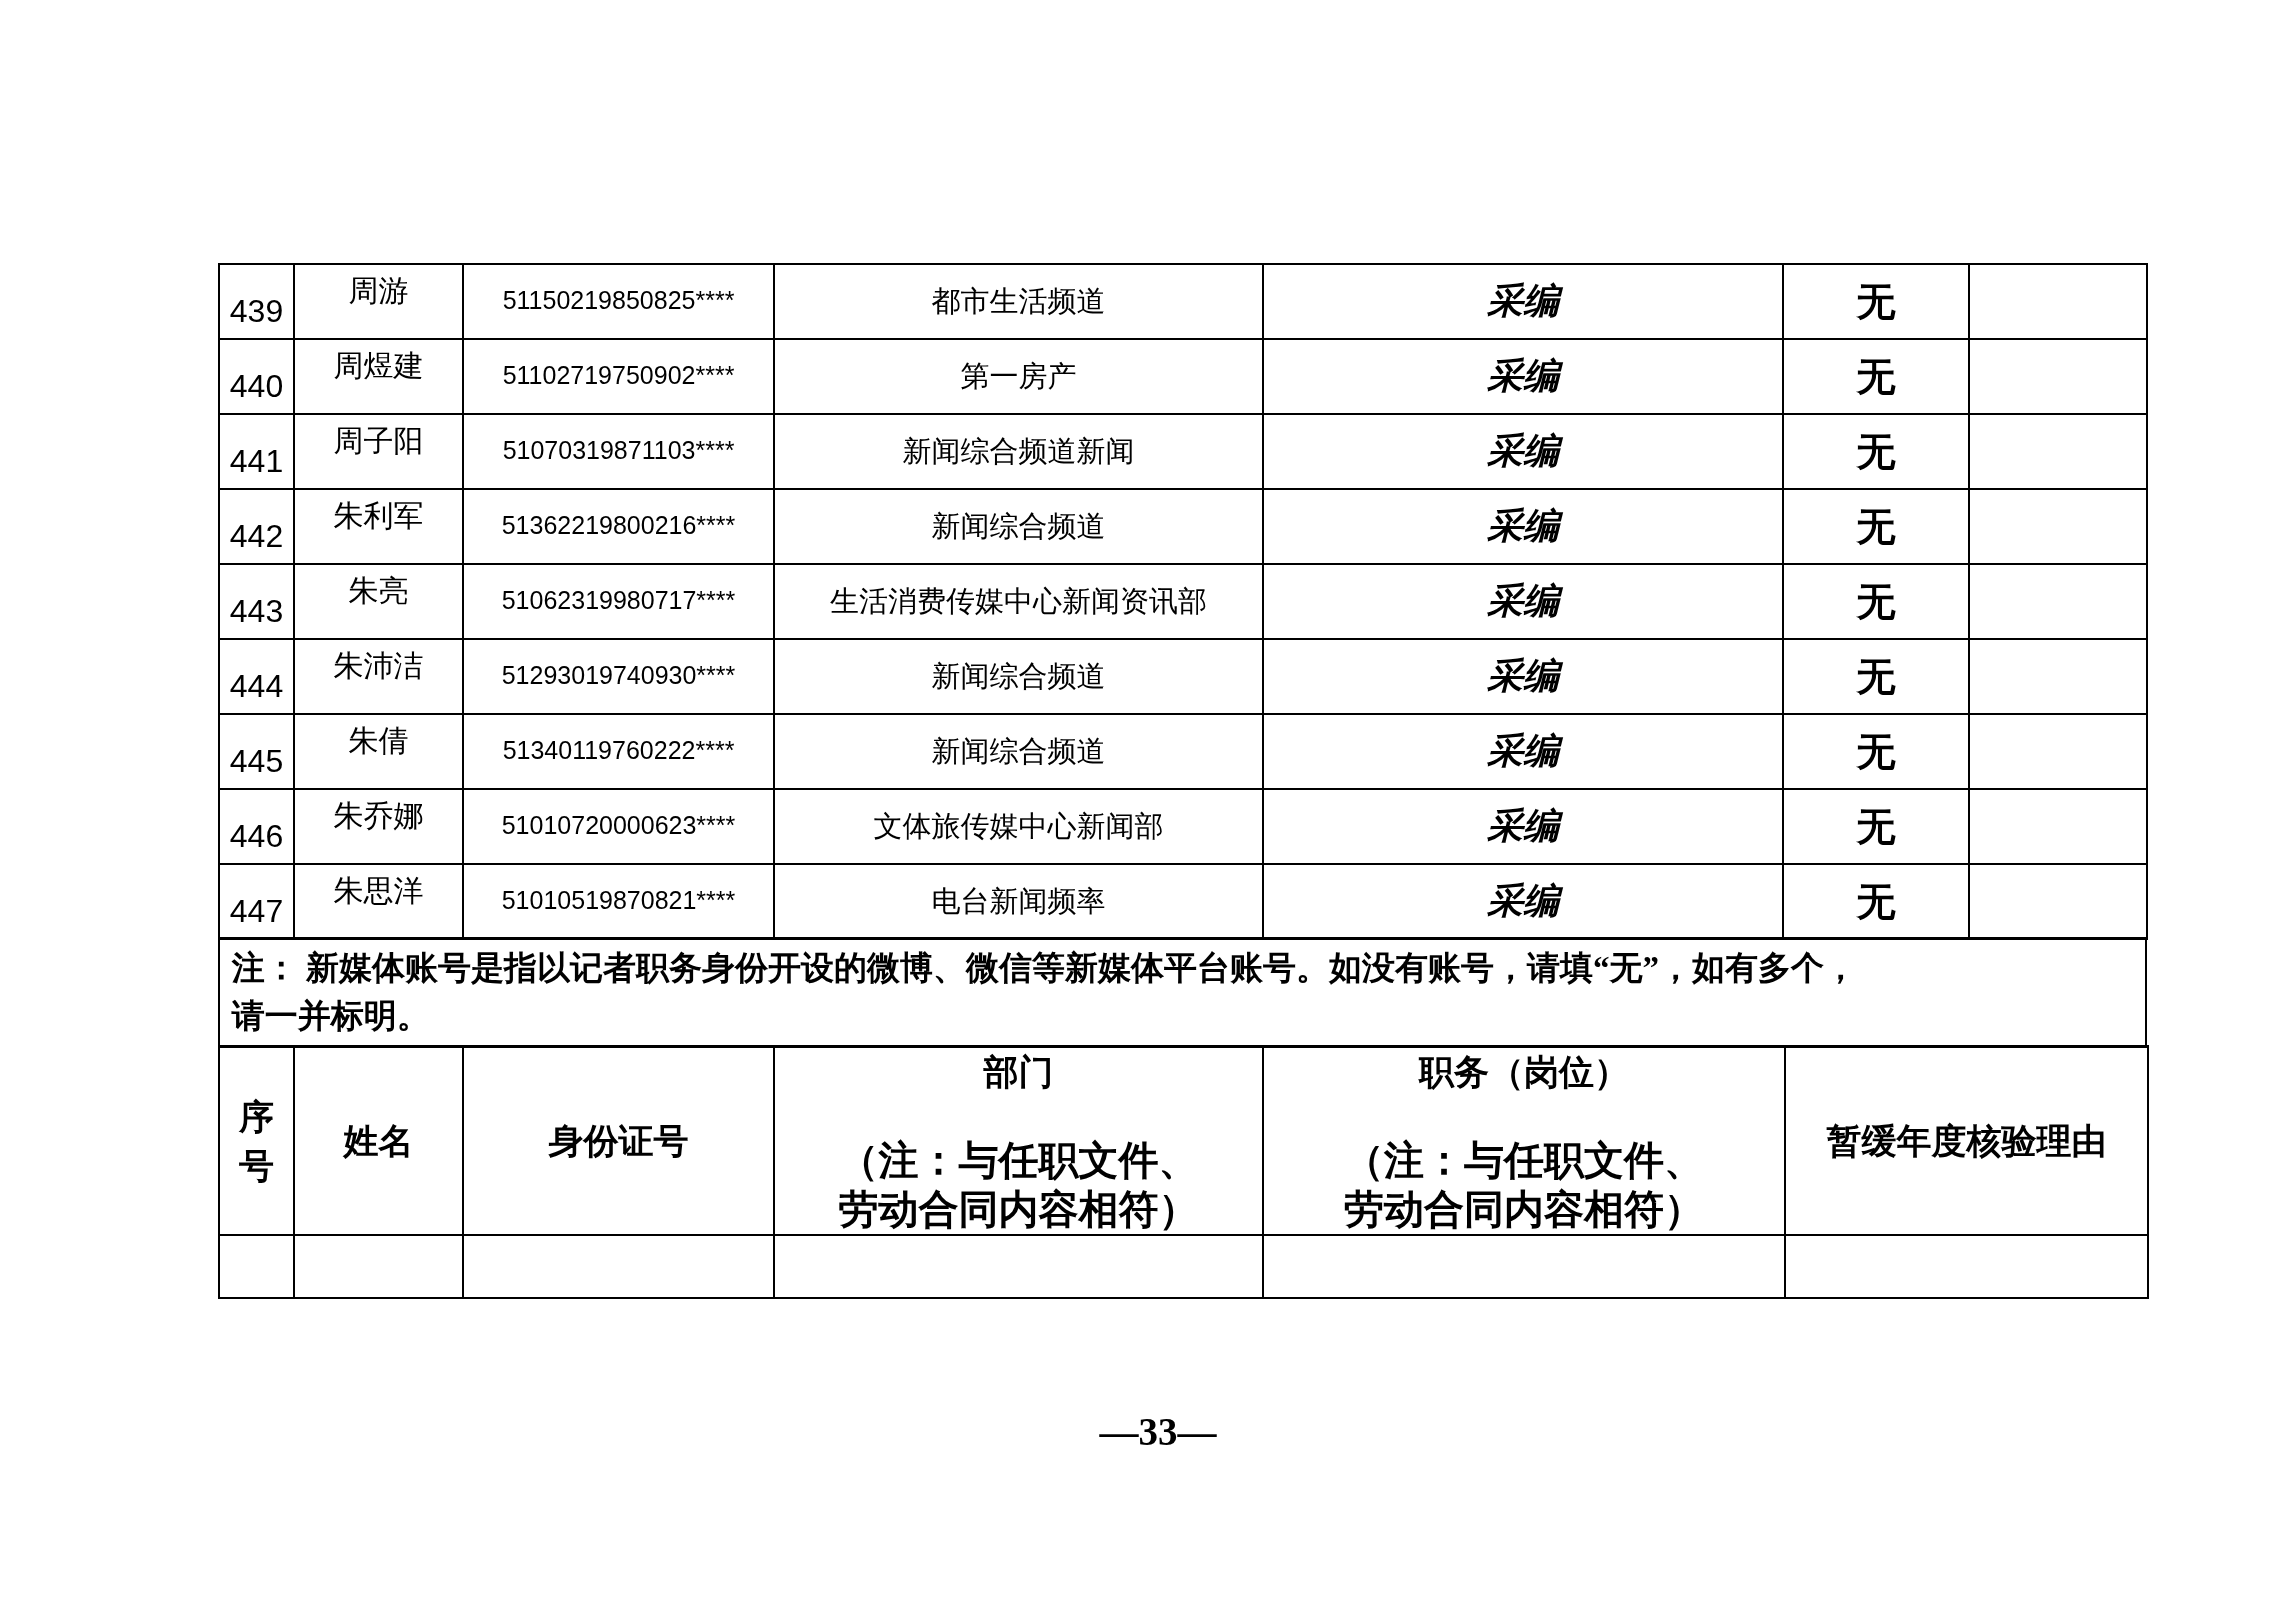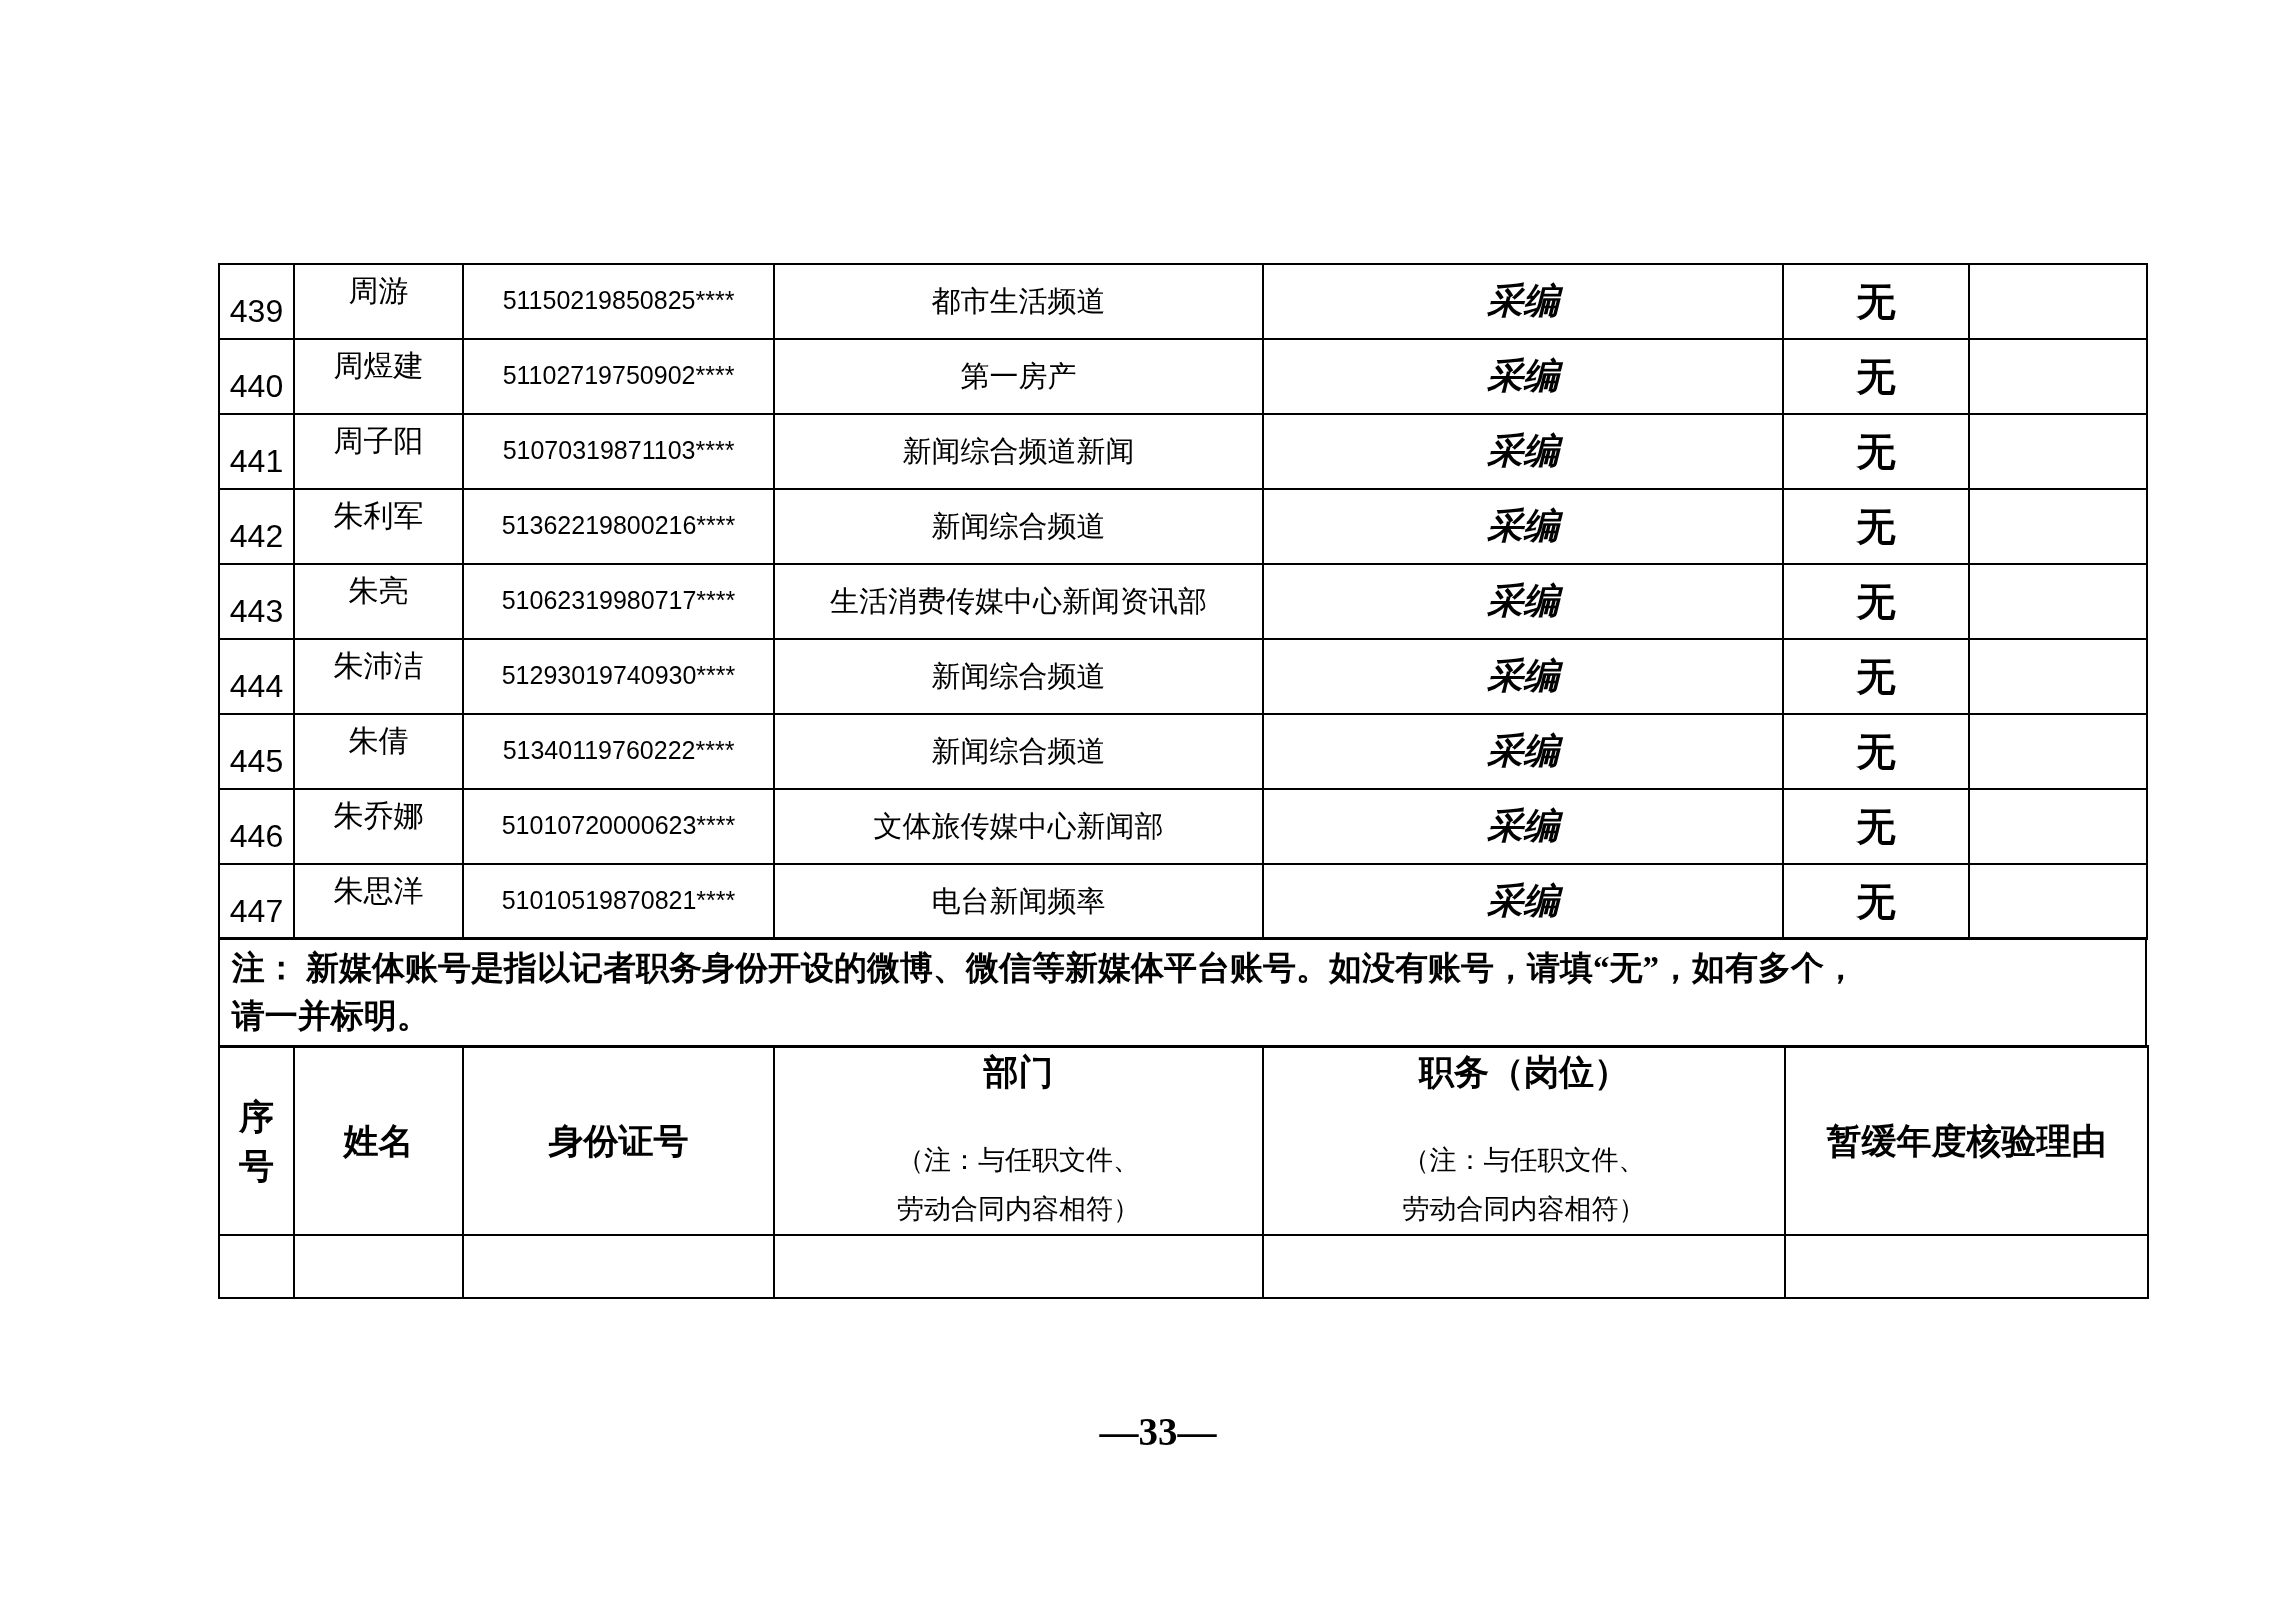--- a/index.html
+++ b/index.html
@@ -35,21 +35,21 @@
     width:1929px; border:2.9px solid #000000; margin-top:-2.9px; height:51px;
     display:flex; align-items:center; justify-content:center;
     font-family:"Liberation Sans","DejaVu Sans",sans-serif;
     font-size:37px; font-weight:bold;
   }
 
   
   .t2 { margin-top:-2.9px; }
   .t2 .hdr { height:163px; vertical-align:middle; font-weight:bold; }
   .hdr-main { font-family:"Liberation Sans","DejaVu Sans",sans-serif; font-size:35px; line-height:49px; white-space:pre-line; }
-  .hdr-note { font-size:27px; line-height:49px; white-space:pre-line; font-weight:normal;margin-top:40px; }
+  .hdr-note { font-size:40px; line-height:49px; white-space:pre-line; font-weight:bold;margin-top:40px; }
   .t2 .empty { height:63px; }
 
   
   .page-number {
     position:absolute; top:1409px; left:12px; width:2292px;
     text-align:center; font-size:39px; font-weight:bold;
   }
 </style>
 </head>
 <body>

